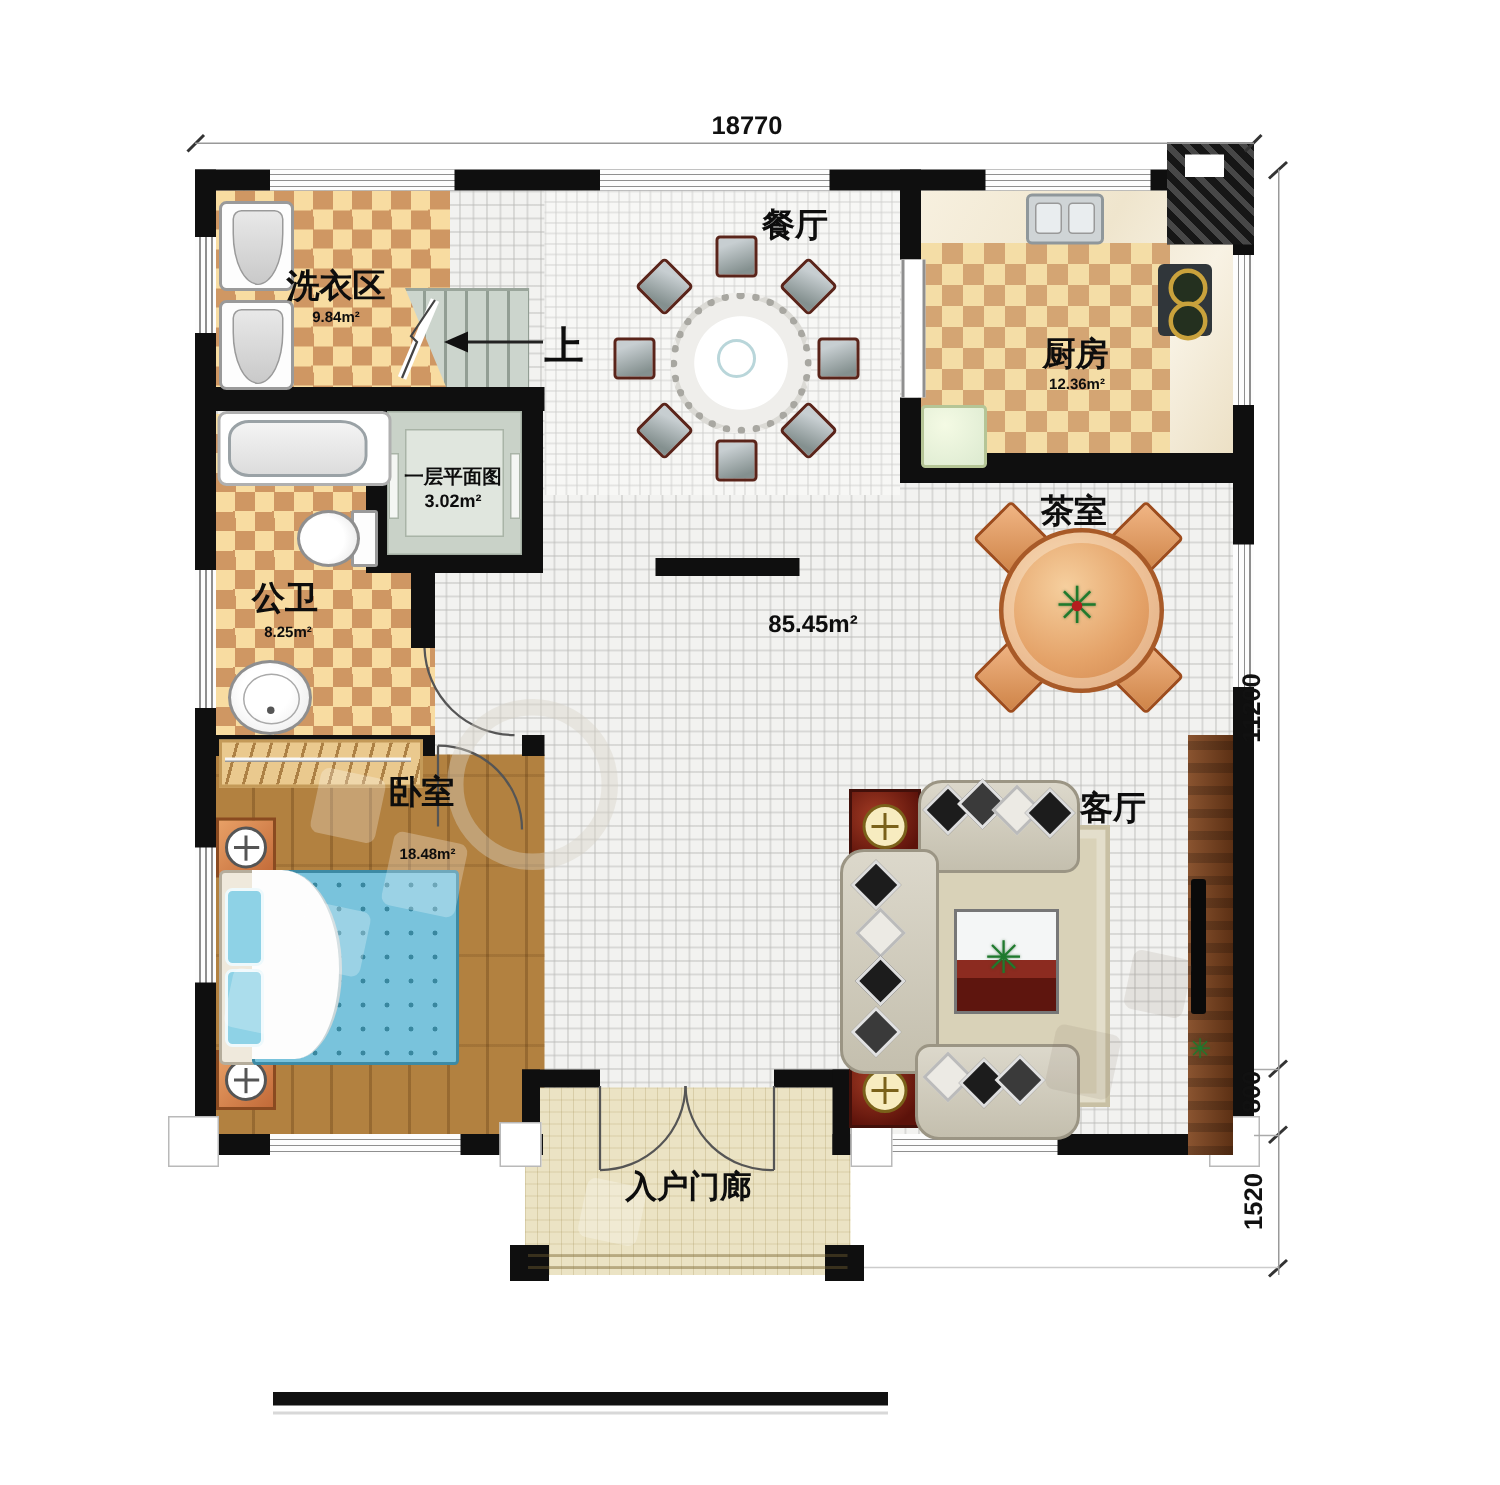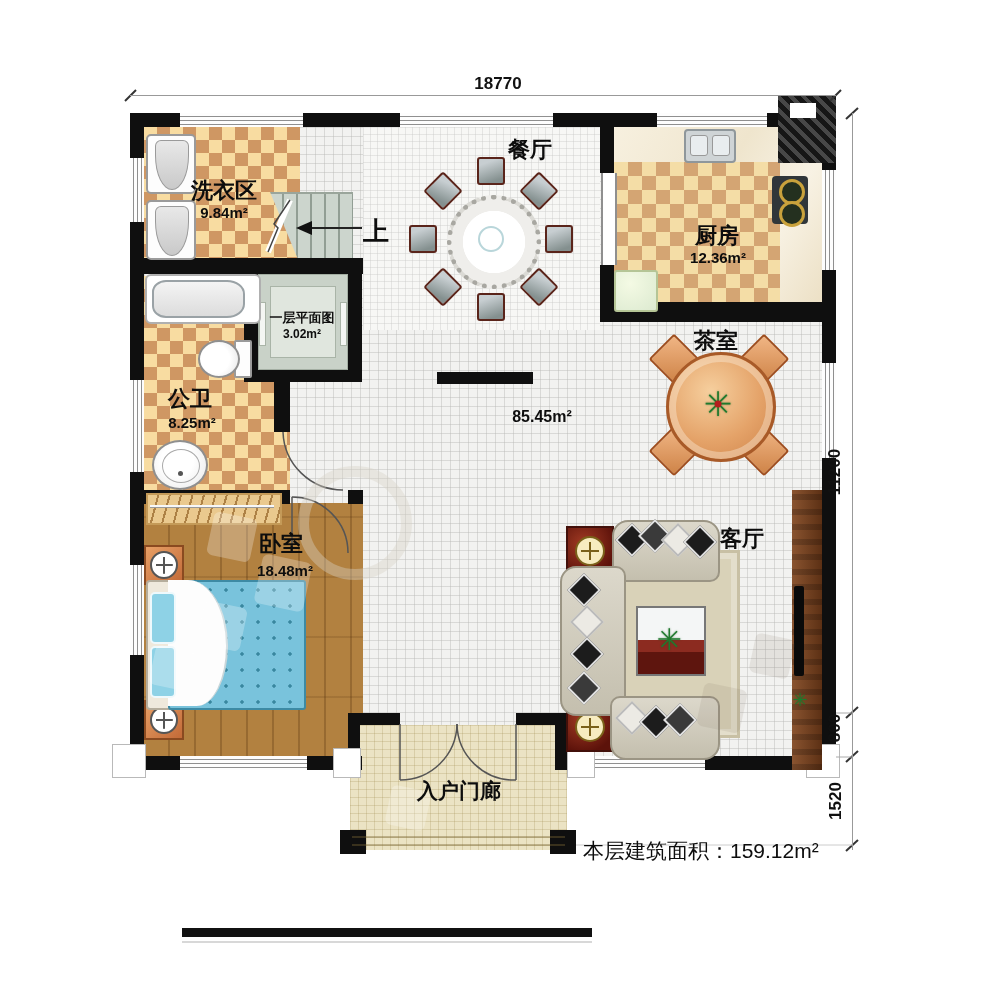--- a/index.html
+++ b/index.html
@@ -31,21 +31,21 @@
     clip-path:polygon(0 0,100% 0,100% 100%,34% 100%);border-top:2px solid #9aa59b;}
   
   .wall{background:#0f0f0f;}
   .hatch{background:#161616;
     background-image:repeating-linear-gradient(45deg,rgba(120,120,120,.5) 0 4px,transparent 4px 9px);}
   .win-h{background:repeating-linear-gradient(to bottom,#fdfdfd 0 3px,#8f8f8f 3px 4px);height:14px;}
   .win-v{background:repeating-linear-gradient(to right,#fdfdfd 0 3px,#8f8f8f 3px 4px);width:14px;}
   .pilaster{background:#fff;border:1px solid #b9b9b9;}
   
   .lbl{position:absolute;transform:translate(-50%,-50%);white-space:nowrap;font-weight:bold;color:#0d0d0d;}
-  .fs22{font-size:22px;} .fs21{font-size:21px;} .fs16{font-size:16px;} .fs15{font-size:15px;}
+  .fs22{font-size:22px;} .fs21{font-size:21px;} .fs16{font-size:16px;} .fs15{font-size:10px;}
   .fs13{font-size:13px;} .fs12{font-size:12px;} .fs26{font-size:26px;}
   .dim{position:absolute;font-weight:bold;font-size:17px;color:#111;}
   .dim-v{transform:rotate(-90deg);transform-origin:center;}
   .dimline{background:#999;}
   
   .washer{background:#fdfdfd;border:2px solid #9a9a9a;border-radius:5px;}
   .washer .drum{position:absolute;left:15%;top:8%;width:70%;height:84%;
     background:linear-gradient(180deg,#e8e8e8,#c9c9c9);border:1px solid #9a9a9a;
     border-radius:6px 6px 50% 50%/6px 6px 70% 70%;}
   .tubbox{background:#fff;border:2px solid #b0b0b0;border-radius:6px;}
@@ -307,32 +307,31 @@
   <div class="lbl fs15" style="left:224px;top:212px;">9.84m²</div>
   <div class="lbl fs22" style="left:530px;top:150px;">餐厅</div>
   <div class="lbl fs22" style="left:717px;top:236px;">厨房</div>
   <div class="lbl fs15" style="left:718px;top:257px;">12.36m²</div>
   <div class="lbl fs13" style="left:302px;top:318px;">一层平面图</div>
   <div class="lbl fs12" style="left:302px;top:334px;">3.02m²</div>
   <div class="lbl fs22" style="left:190px;top:399px;">公卫</div>
   <div class="lbl fs15" style="left:192px;top:422px;">8.25m²</div>
   <div class="lbl fs22" style="left:716px;top:341px;">茶室</div>
   <div class="lbl fs16" style="left:542px;top:417px;">85.45m²</div>
-  <div class="lbl fs22" style="left:281px;top:544px;">卧室</div>
+  <div class="lbl fs22" style="left:281px;top:528px;">卧室</div>
   <div class="lbl fs15" style="left:285px;top:570px;">18.48m²</div>
   <div class="lbl fs22" style="left:742px;top:539px;">客厅</div>
   <div class="lbl fs21" style="left:459px;top:791px;">入户门廊</div>
   <div class="lbl fs26" style="left:376px;top:231px;">上</div>
 
   <div class="abs dimline" style="left:130px;top:95px;width:706px;height:1px;"></div>
   <div class="abs dimline" style="left:852px;top:113px;width:1px;height:737px;"></div>
   <div class="dim" style="left:448px;top:74px;width:100px;text-align:center;">18770</div>
   <div class="dim dim-v" style="left:805px;top:462px;width:60px;text-align:center;">11200</div>
   <div class="dim dim-v" style="left:817px;top:718px;width:36px;text-align:center;">800</div>
   <div class="dim dim-v" style="left:813px;top:791px;width:46px;text-align:center;">1520</div>
 
   <div class="uline"></div>
   <div class="uline2"></div>
   <div class="stats">
-    <div class="row"><span>本层建筑面积：</span><span>159.12m²</span></div>
   </div>
 
 </div>
 
 </body></html>

